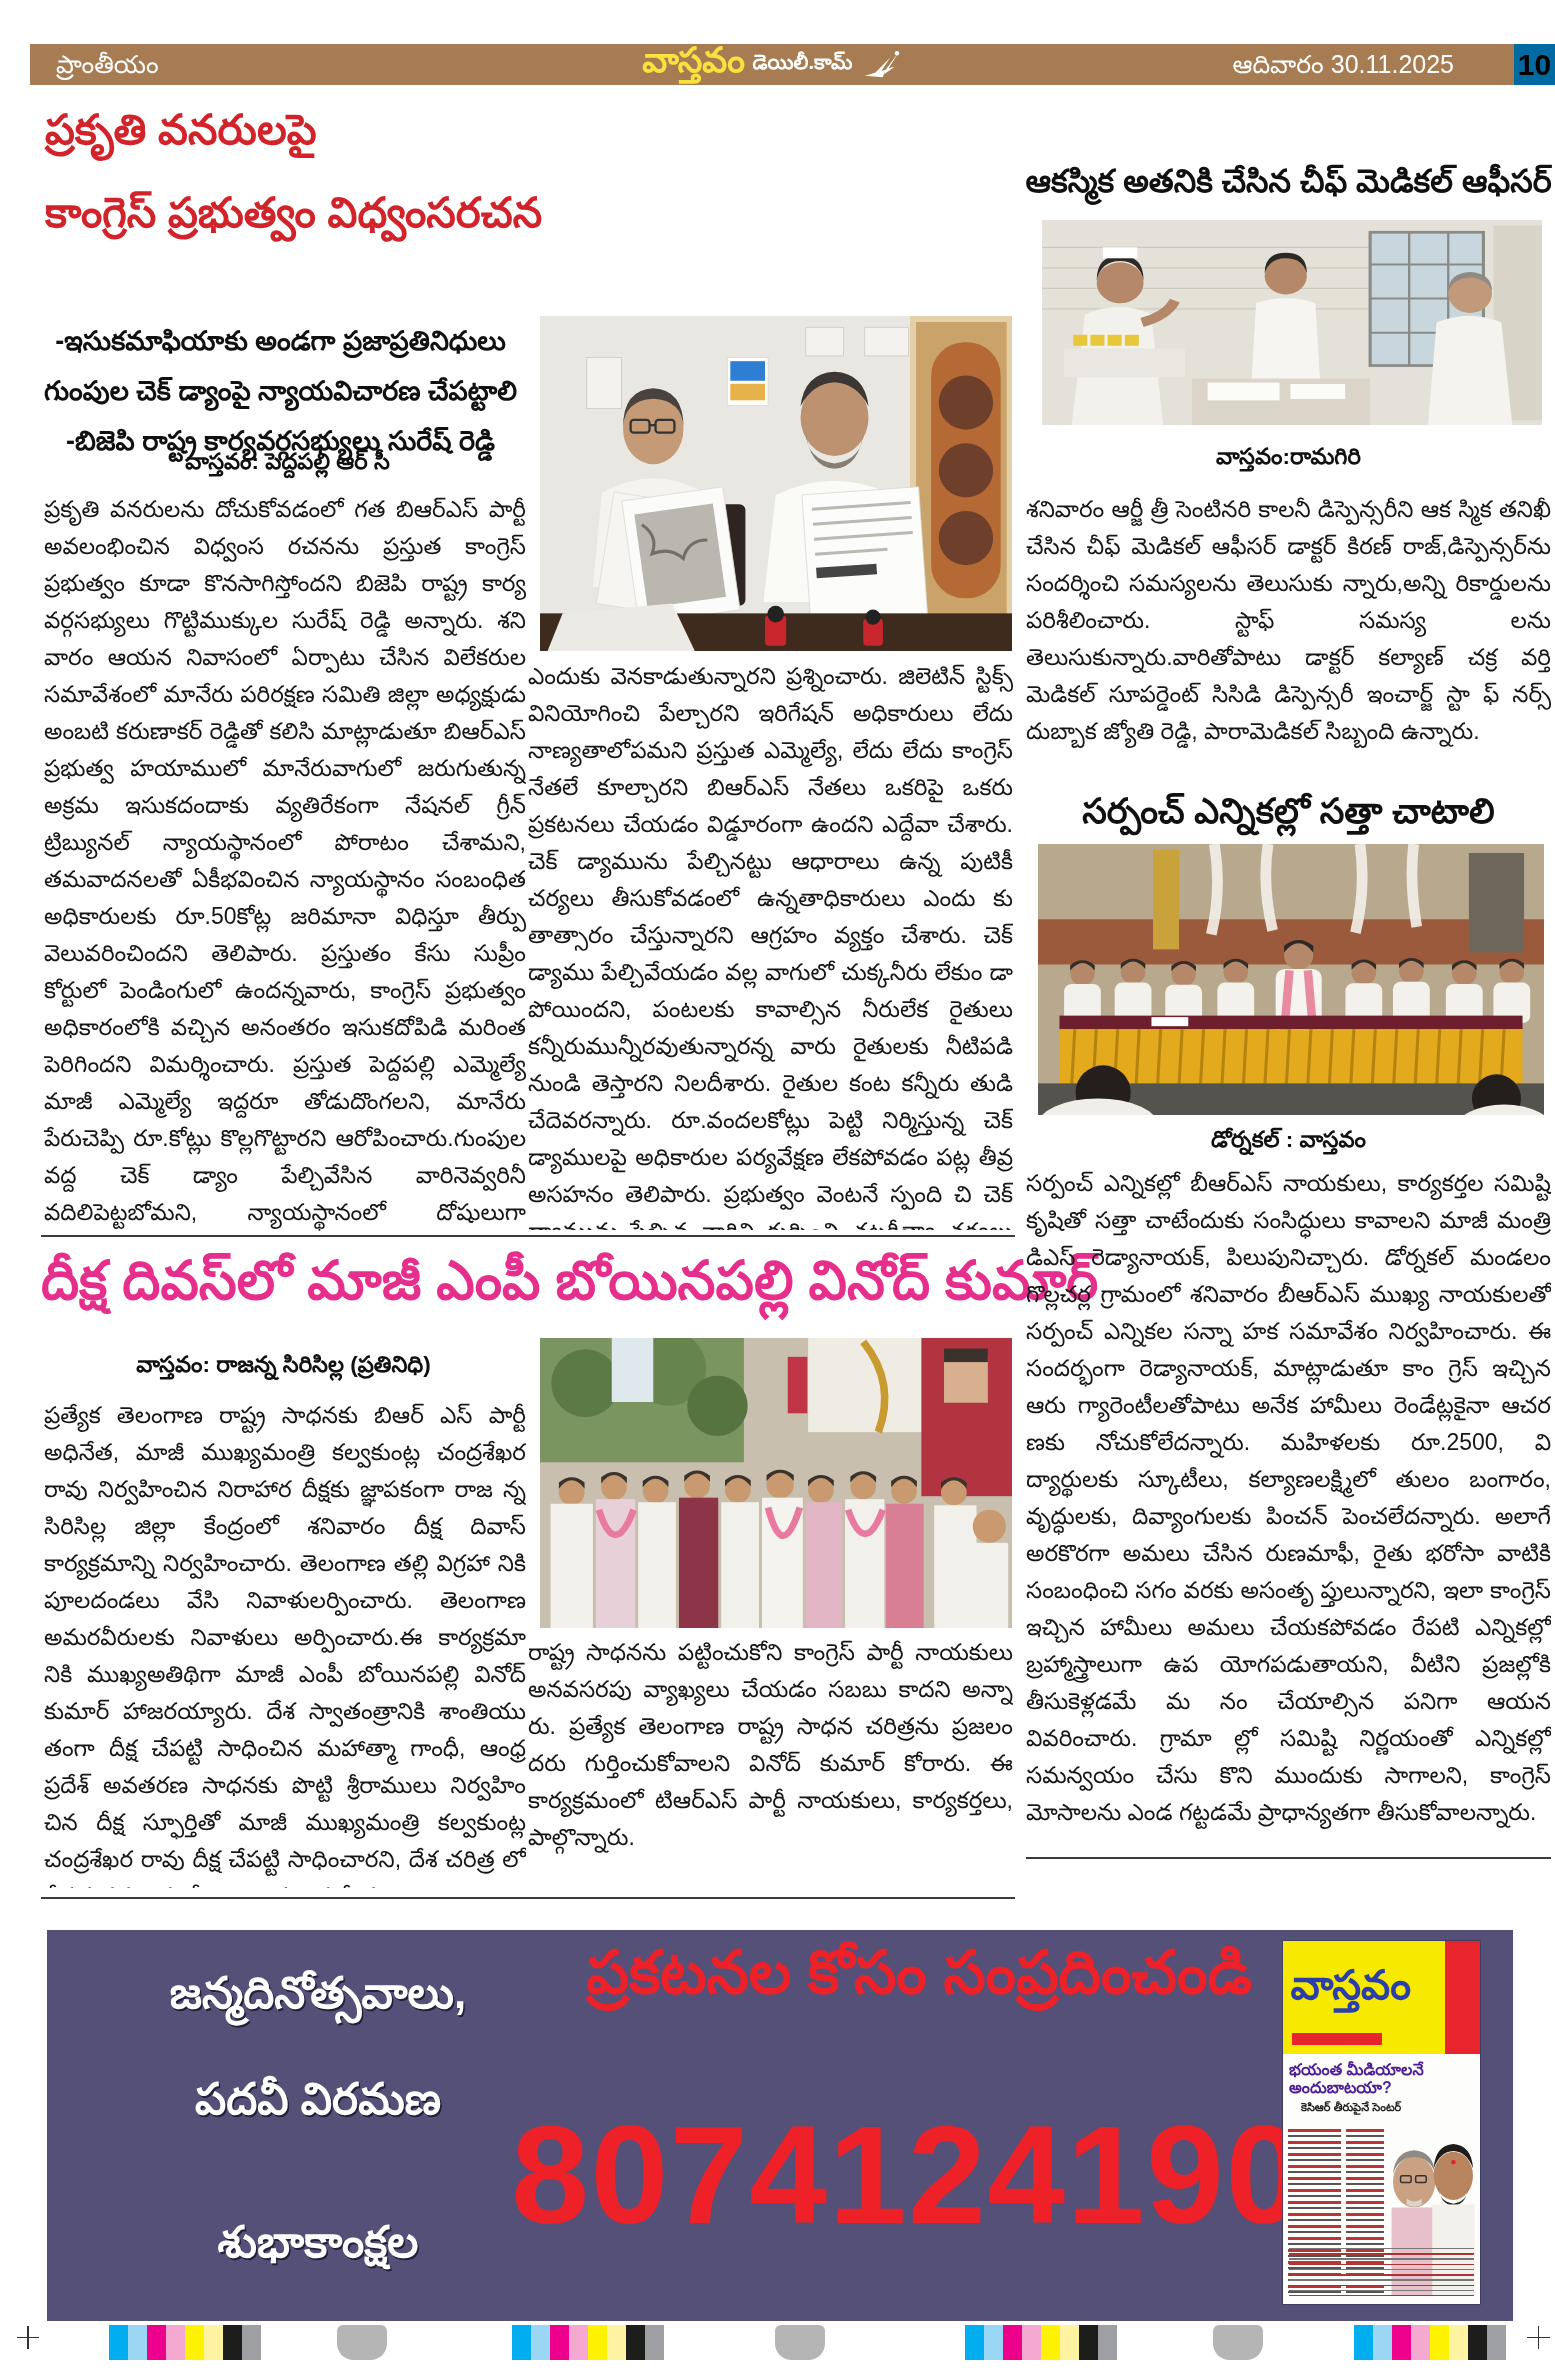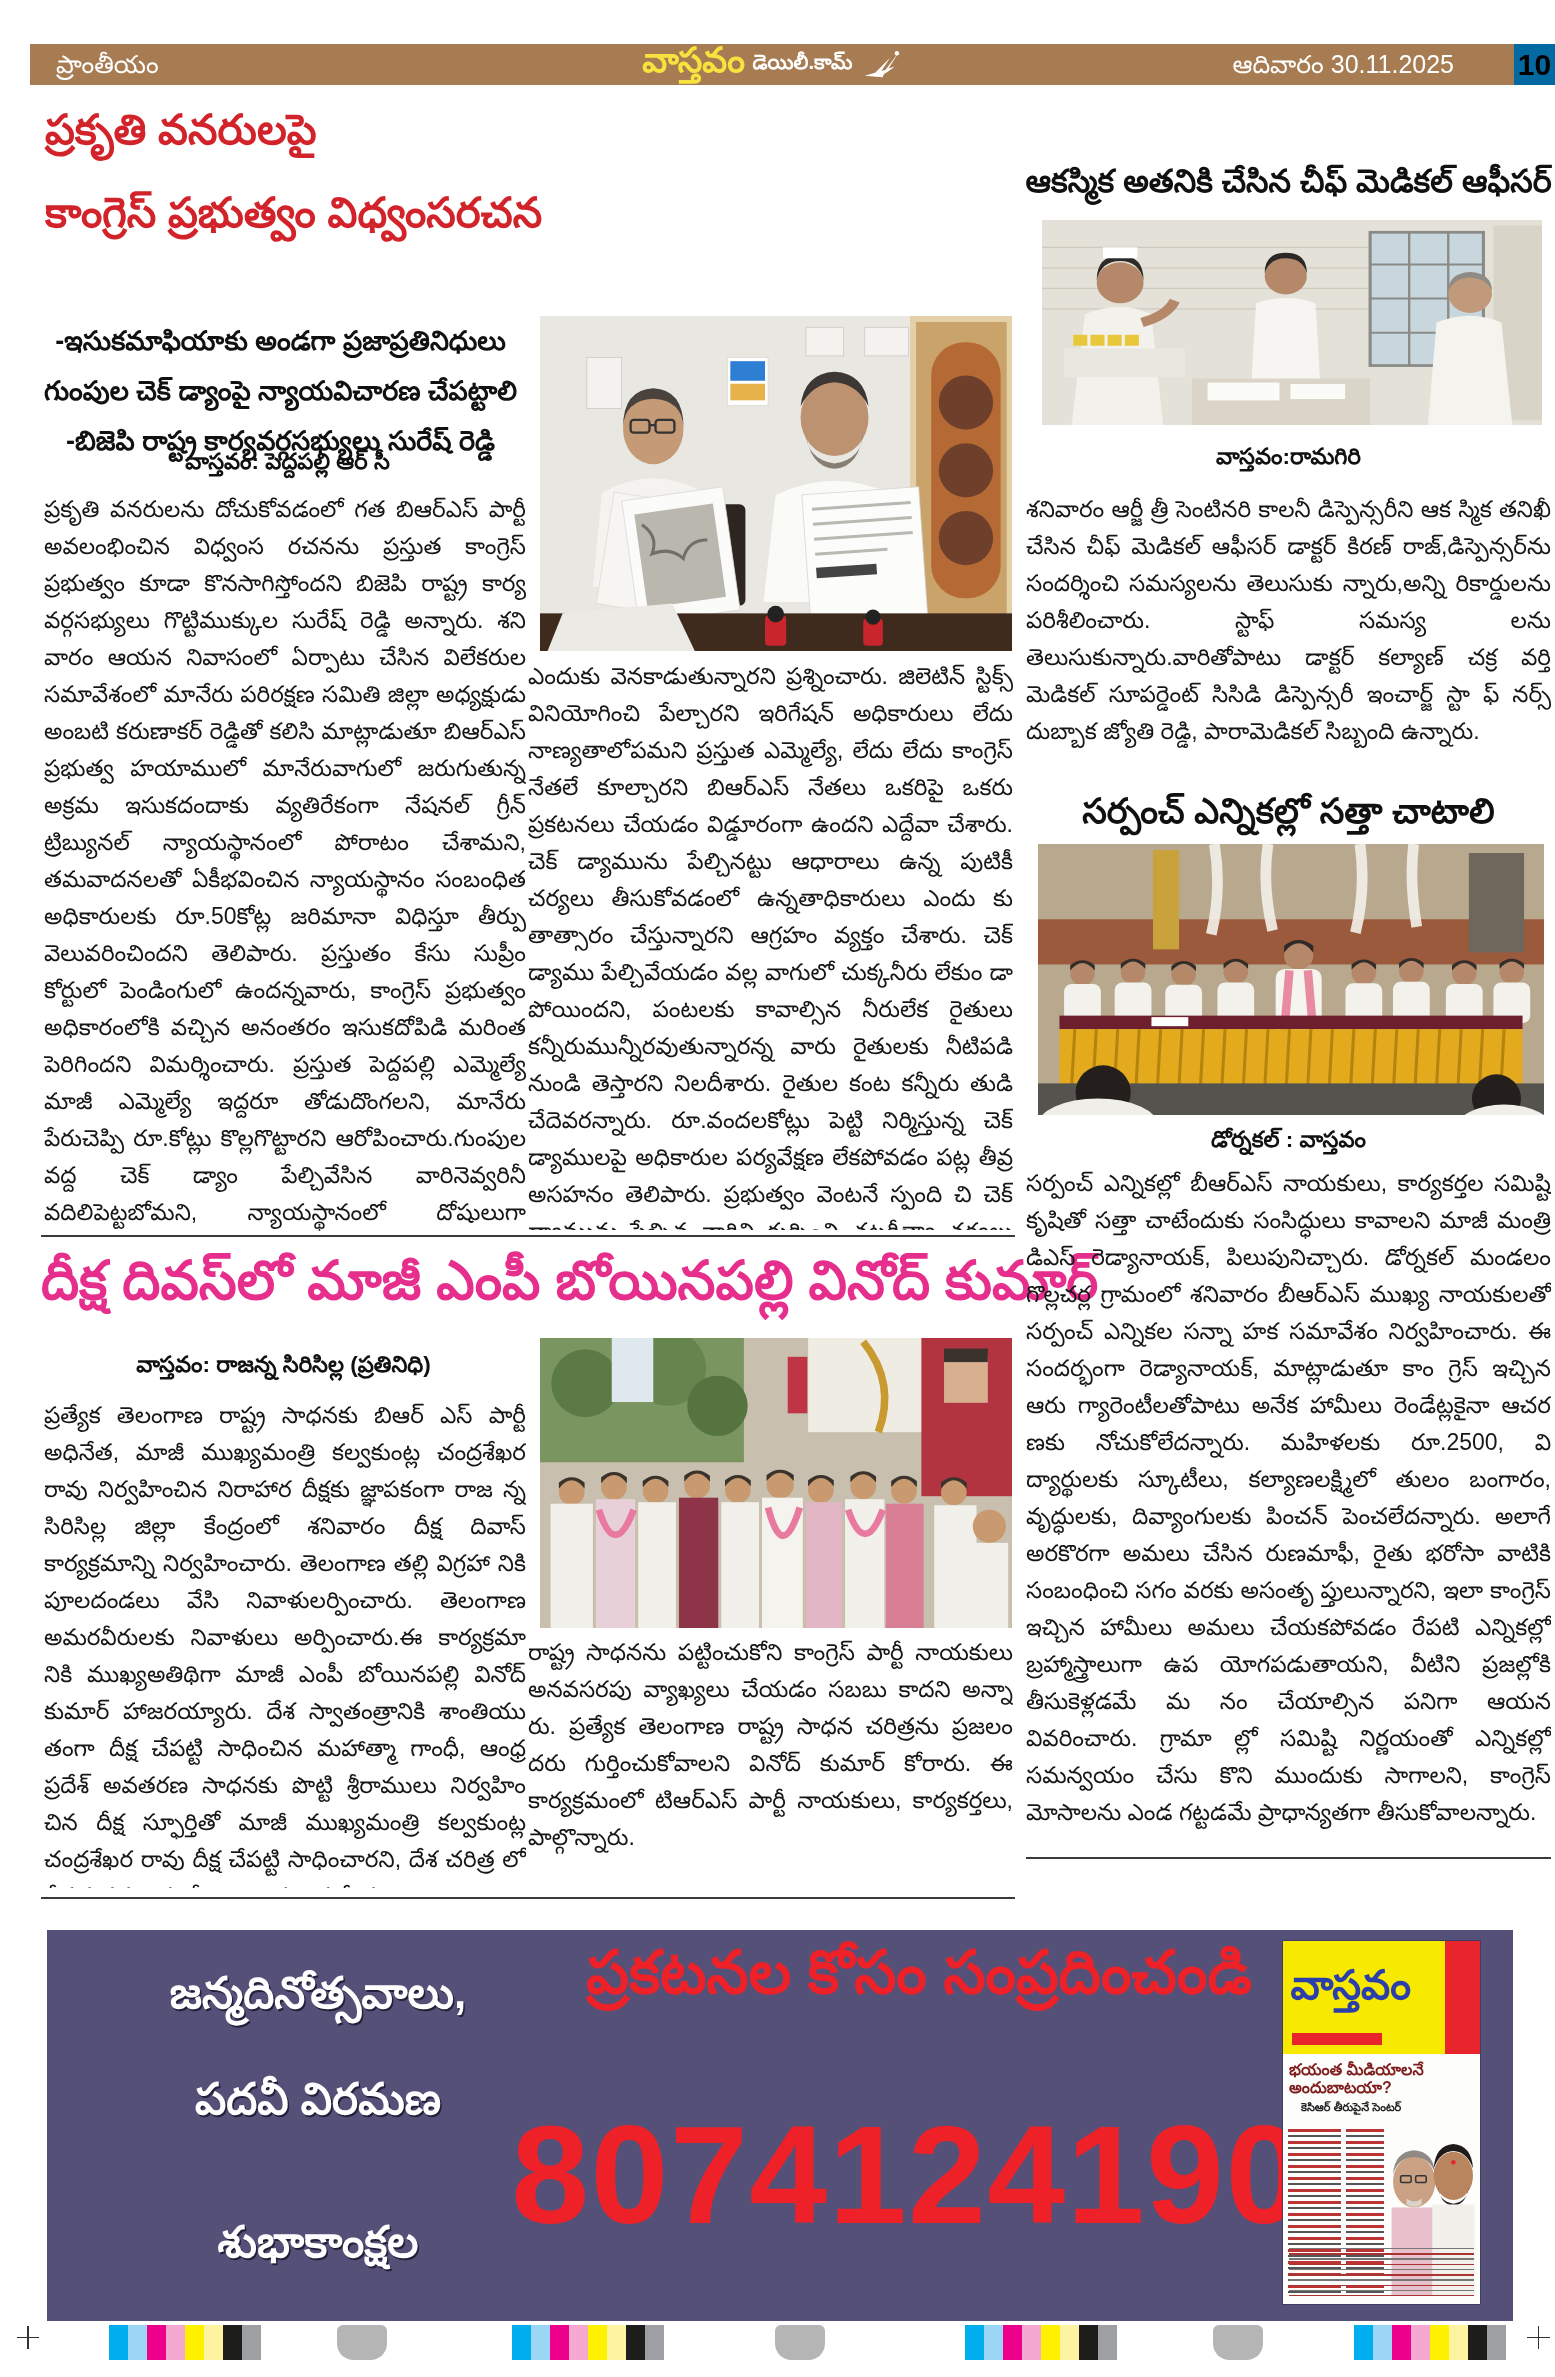--- a/index.html
+++ b/index.html
@@ -29,21 +29,21 @@
   .ad .wline{position:absolute;left:53px;width:436px;color:#fff;font-weight:bold;font-size:44px;text-align:center;
              text-shadow:1.5px 2.3px 0 #22203a;}
   .ad .contact{position:absolute;left:462px;top:7.5px;width:820px;color:#ee2129;font-weight:bold;font-size:60px;text-align:center;}
   .ad .phone{position:absolute;left:451px;top:164px;width:820px;color:#ee2129;font-weight:bold;font-size:140px;text-align:center;letter-spacing:1.5px;}
   .thumb{position:absolute;left:1236px;top:10.5px;width:197px;height:363px;background:#fdfdfb;box-shadow:0 0 0 0.8px #3e3a5e;}
   .thumb-mast{position:relative;width:100%;height:113px;background:#f7ea00;overflow:hidden;}
   .thumb-mast .tm-text{position:absolute;left:7.5px;top:21px;font-size:41px;font-weight:bold;color:#2b3faa;}
   .thumb-mast .tm-red{position:absolute;right:0;top:0;width:35px;height:113px;background:#e8242c;}
   .thumb-mast .tm-bar{position:absolute;left:9px;bottom:9px;width:90px;height:12px;background:#e8242c;}
   .thumb-page{position:relative;width:100%;height:250px;overflow:hidden;}
-  .t-hl{position:absolute;left:6px;top:7.5px;width:185px;font-size:16px;line-height:18px;font-weight:bold;color:#7f1d1d;}
+  .t-hl{position:absolute;left:6px;top:7.5px;width:185px;font-size:16px;line-height:18px;font-weight:bold;color:#4c1d95;}
   .t-sub{position:absolute;left:18px;top:47px;width:166px;font-size:11.3px;font-weight:bold;color:#222;}
   .t-col{position:absolute;top:71px;width:53px;height:169px;background:
      repeating-linear-gradient(#0000 0 4.5px,#b33 4.5px 6.8px,#0000 6.8px 10.5px,#555 10.5px 12px);}
   
   .cbar{position:absolute;top:2325px;display:flex;}
   .cbar span{width:19px;height:35px;display:block;}
   .blob{position:absolute;top:2325px;width:50px;height:35px;background:#b5b5b5;border-radius:6px 6px 16.6px 16.6px;}
   .plus{position:absolute;width:22.6px;height:22.6px;}
   .plus:before,.plus:after{content:"";position:absolute;background:#333;}
   .plus:before{left:10.5px;top:0;width:1.5px;height:22.6px;}

